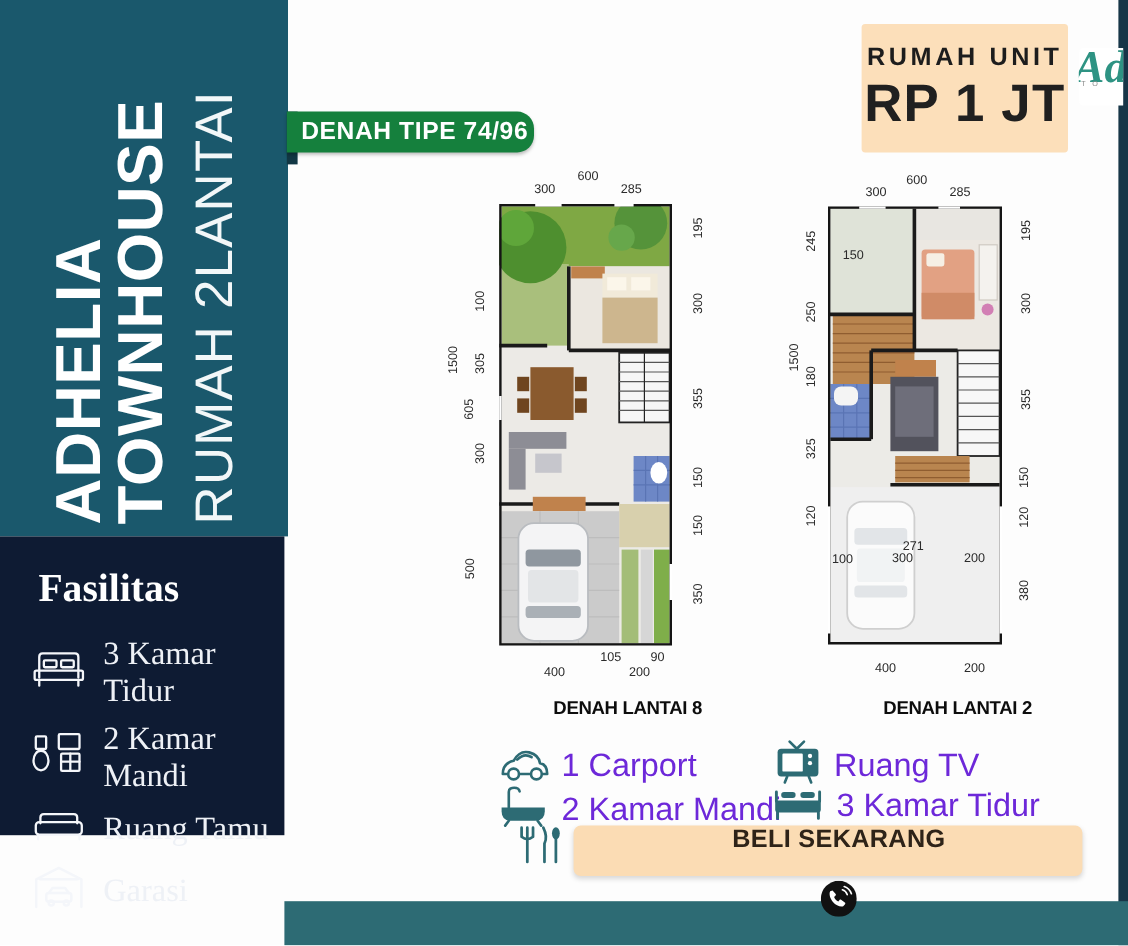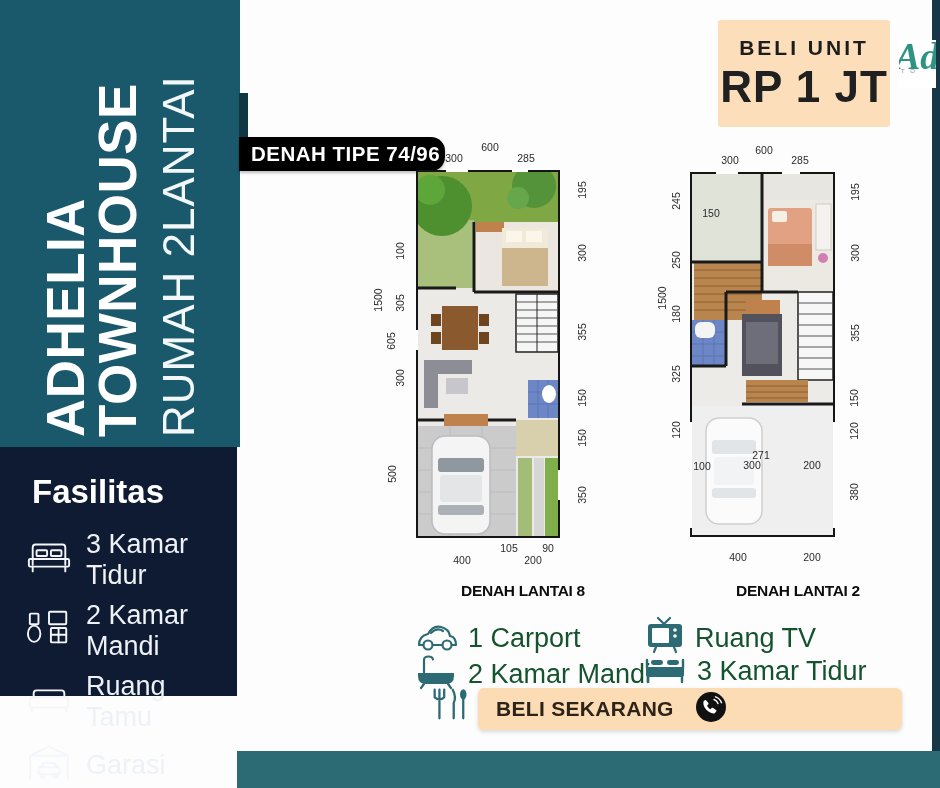--- a/index.html
+++ b/index.html
@@ -6,55 +6,55 @@
   .page{position:relative;width:940px;height:788px;overflow:hidden;background:#fdfdfd;
         font-family:"Liberation Sans",sans-serif;}
   
   .sidebar{position:absolute;left:0;top:0;width:240px;height:447px;background:#1a586c;}
   .sidebar-rot{position:absolute;left:0;top:0;width:447px;height:240px;
                transform-origin:0 0;transform:rotate(-90deg) translateX(-447px);
                display:flex;flex-direction:column;padding:40px 0 0 10px;box-sizing:border-box;}
   .side-title{color:#ffffff;font-weight:800;font-size:53px;line-height:.98;letter-spacing:.5px;}
   .side-sub{color:#f2f7f8;font-weight:400;font-size:44px;margin-top:10px;letter-spacing:1px;}
   
-  .fac-panel{position:absolute;left:0;top:447px;width:237px;height:249px;background:#0e1b33;}
+  .fac-panel{position:absolute;left:0;top:447px;width:237px;height:249px;background:#0e1b33;font-family:Liberation Serif, serif;}
   .fac-heading{position:absolute;left:32px;top:26px;color:#ffffff;font-size:33px;font-weight:800;}
   .fac-list{position:absolute;left:26px;top:82px;display:flex;flex-direction:column;gap:9px;}
   .fac-item{display:flex;align-items:center;gap:14px;color:#eef1f6;font-size:27px;}
   .fac-item svg{flex:0 0 auto;stroke:#f4f6fa;fill:none;stroke-width:2;stroke-linecap:round;stroke-linejoin:round;}
   
   .promo{position:absolute;left:718px;top:20px;width:172px;height:107px;background:#fcdfba;
          border-radius:3px;display:flex;flex-direction:column;align-items:center;justify-content:center;}
   .promo-l1{font-size:21px;font-weight:700;letter-spacing:3px;color:#1d1d1d;}
   .promo-l2{font-size:44px;font-weight:800;letter-spacing:1px;color:#202020;margin-top:2px;}
   
   .logo-card{position:absolute;left:899px;top:40px;width:37px;height:48px;background:#ffffff;
              border-radius:4px 0 0 4px;overflow:hidden;}
   .logo-script{position:absolute;left:-4px;top:-6px;font-family:"Liberation Serif",serif;
                font-style:italic;font-weight:700;font-size:38px;color:#2e9383;}
   .logo-cap{position:absolute;left:2px;top:28px;font-size:6px;letter-spacing:2px;color:#8a8a8a;}
   
   .tag-accent{position:absolute;left:239px;top:93px;width:9px;height:44px;background:#123744;}
-  .plan-tag{position:absolute;left:239px;top:93px;width:206px;height:34px;background:#000000;
+  .plan-tag{position:absolute;left:239px;top:93px;width:206px;height:34px;background:#15803d;
             border-radius:0 14px 14px 0;color:#ffffff;font-weight:700;font-size:20.5px;
             line-height:34px;padding-left:12px;box-sizing:border-box;letter-spacing:.5px;
-            box-shadow:0 2px 3px rgba(0,0,0,.25);margin-top:44px;}
+            box-shadow:0 2px 3px rgba(0,0,0,.25);}
   
   .plan-svg{position:absolute;}
   .dim{position:absolute;font-size:10.5px;color:#2b2b2b;transform:translate(-50%,-50%);white-space:nowrap;}
   .dim-v{transform:translate(-50%,-50%) rotate(-90deg);}
   .plan-name{position:absolute;transform:translate(-50%,-50%);font-size:15.5px;font-weight:800;
              color:#0d0d0d;letter-spacing:-.3px;white-space:nowrap;}
   
-  .feat-row{position:absolute;display:flex;align-items:center;gap:10px;color:#14532d;font-size:27px;}
+  .feat-row{position:absolute;display:flex;align-items:center;gap:10px;color:#6d28d9;font-size:27px;}
   .feat-row svg{flex:0 0 auto;}
   
   .cta-bar{position:absolute;left:478px;top:688px;width:424px;height:42px;background:#fbdcb4;
            border-radius:6px;display:flex;align-items:center;gap:22px;padding-left:18px;
-           box-sizing:border-box;box-shadow:0 2px 4px rgba(0,0,0,.15);}
+           box-sizing:border-box;box-shadow:0 2px 4px rgba(0,0,0,.15);flex-direction:column;}
   .cta-label{font-size:21px;font-weight:800;letter-spacing:.3px;color:#2e2318;}
   .cta-phone{font-size:27px;color:#15161a;letter-spacing:.5px;}
   .addr-bar{position:absolute;left:377px;top:744px;width:529px;height:40px;background:#fbdcb4;
             display:flex;align-items:center;justify-content:center;border-radius:2px;
             box-shadow:0 2px 3px rgba(0,0,0,.2);}
   .addr-text{font-size:24.5px;color:#2e2315;}
   .bottom-strip{position:absolute;left:237px;top:751px;width:703px;height:37px;background:#2d6b74;}
   .right-border{position:absolute;left:932px;top:0;width:8px;height:788px;background:#173648;}
 </style>
 </head>
@@ -65,21 +65,21 @@
   <div class="right-border"></div>
 
   <div class="bottom-strip"></div>
 
   <div class="logo-card">
     <span class="logo-script">Ad</span>
     <span class="logo-cap">T O</span>
   </div>
 
   <div class="promo">
-    <div class="promo-l1">BELI UNIT</div>
+    <div class="promo-l1">RUMAH UNIT</div>
     <div class="promo-l2">RP 1 JT</div>
   </div>
 
   <div class="sidebar">
     <div class="sidebar-rot">
       <div class="side-title">
         <div>ADHELIA</div>
         <div>TOWNHOUSE</div>
       </div>
       <div class="side-sub">RUMAH 2LANTAI</div>

